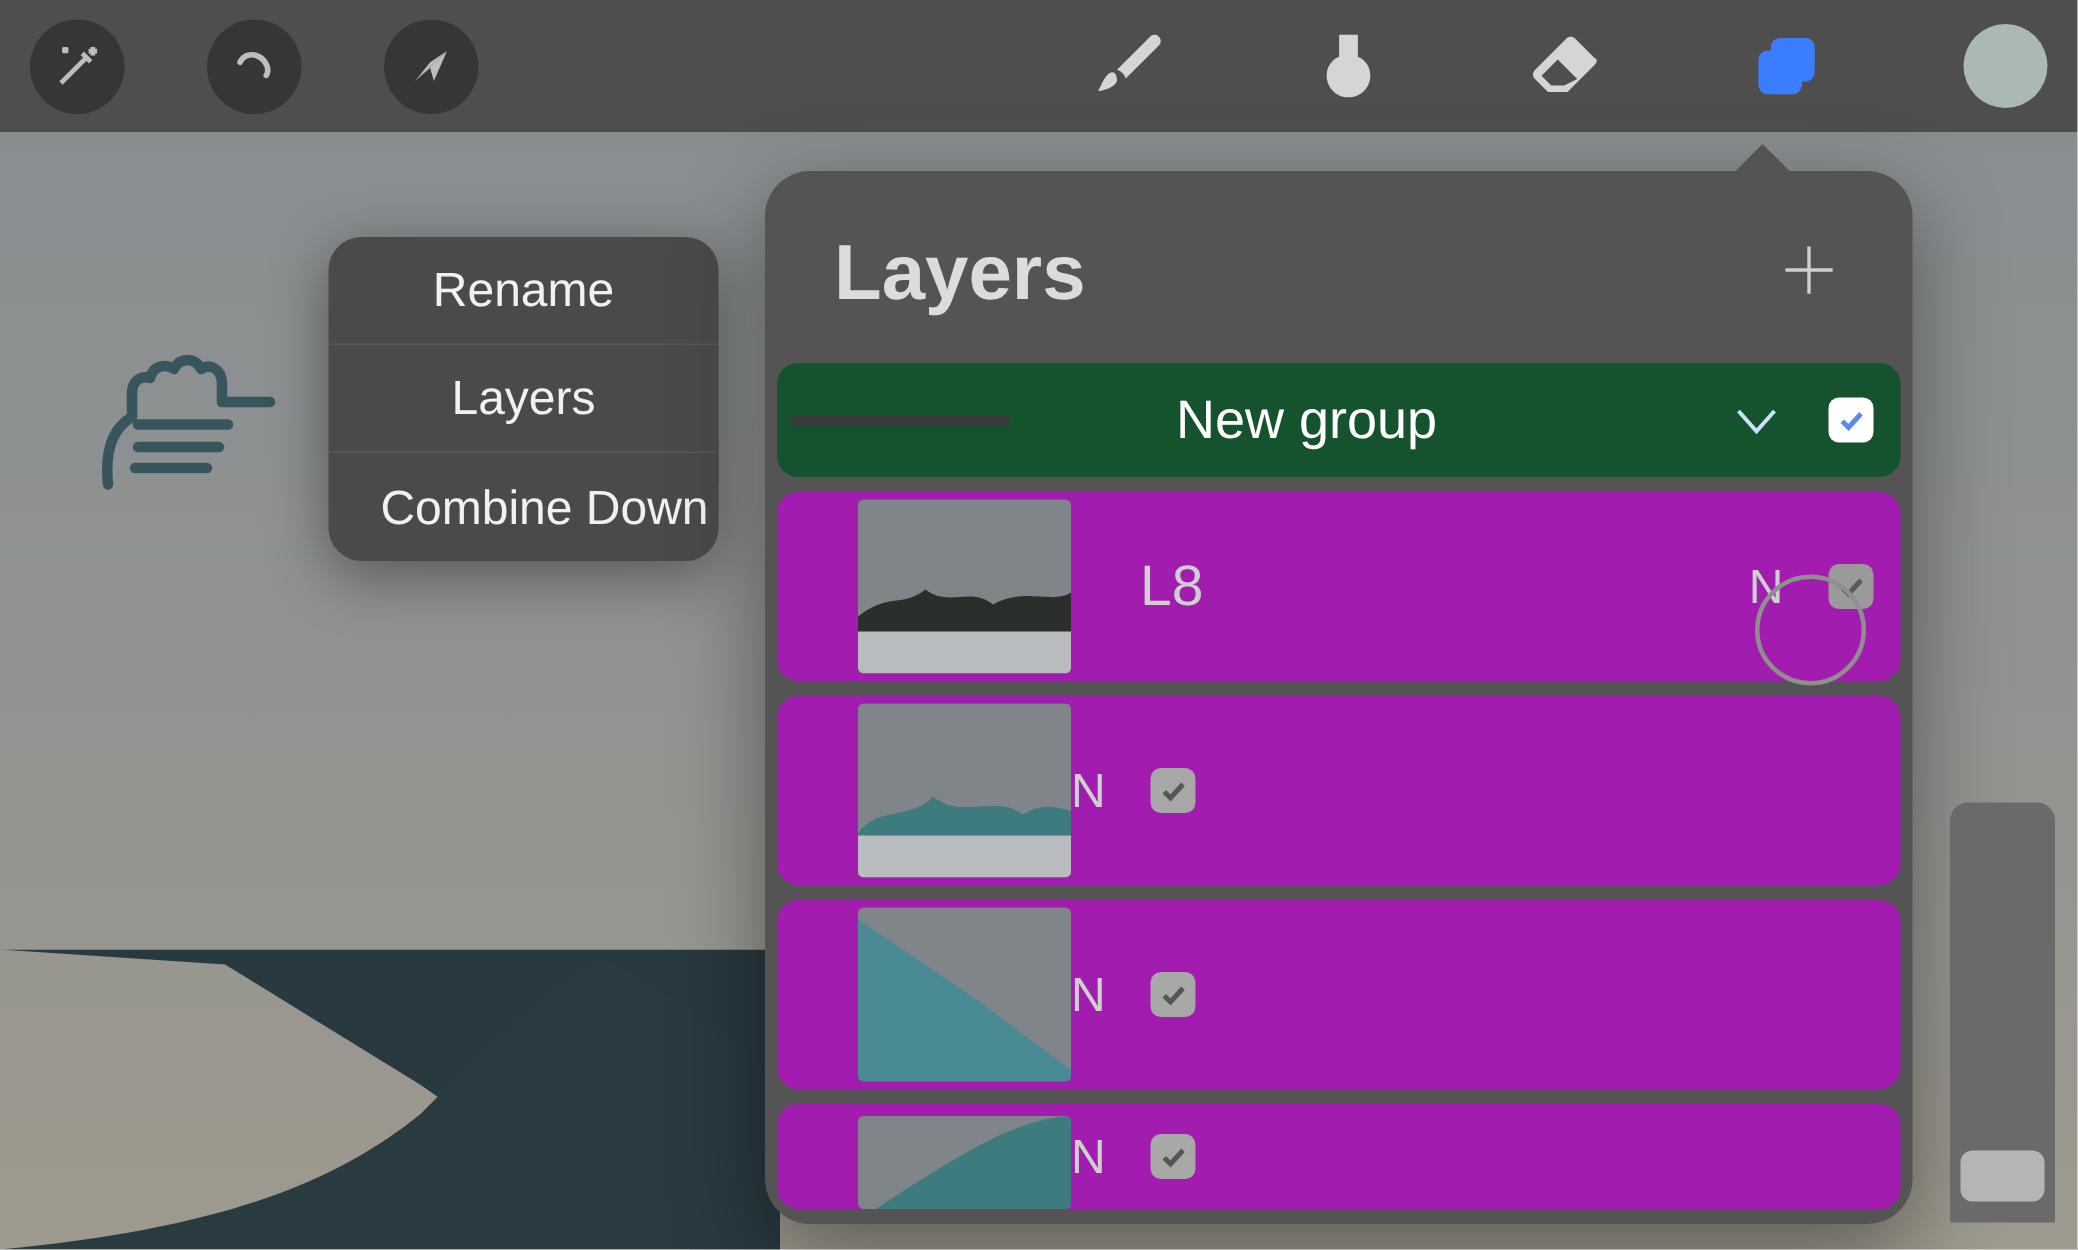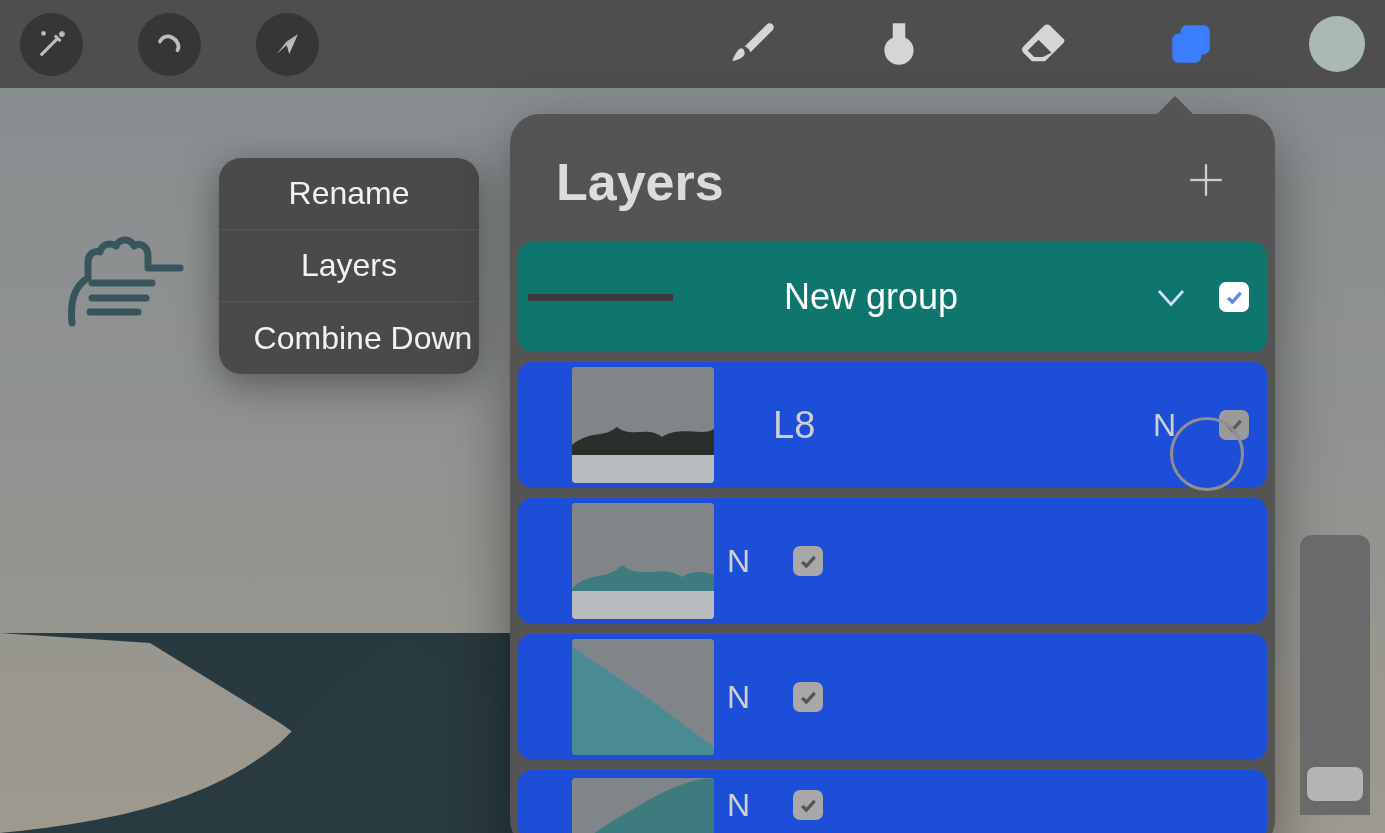--- a/index.html
+++ b/index.html
@@ -172,22 +172,22 @@
     }
 
     .layer-list {
       display: flex;
       flex-direction: column;
       gap: 10px;
       padding: 0 8px;
     }
 
     .layer-group-row {
-      height: 110px;
-      background: #0f766e;
+      height: 76px;
+      background: #14532d;
       border-radius: 14px;
       display: flex;
       align-items: center;
       padding: 0 18px 0 10px;
       cursor: pointer;
     }
     .group-handle {
       width: 145px;
       height: 7px;
       background: #3a3a3a;
@@ -200,28 +200,27 @@
       text-align: center;
       margin-left: -120px;
     }
     .group-chevron {
       color: #cde0ff;
       margin-right: 30px;
     }
 
     .layer-row {
       height: 126px;
-      background: #1d4ed8;
+      background: #a21caf;
       border-radius: 14px;
       display: flex;
       align-items: center;
       padding: 0 18px 0 54px;
       cursor: pointer;
       position: relative;
-      gap: 13px;
     }
     .layer-thumb {
       width: 142px;
       height: 116px;
       background: #6e7378;
       border-radius: 4px;
       position: relative;
       overflow: hidden;
       flex-shrink: 0;
     }

